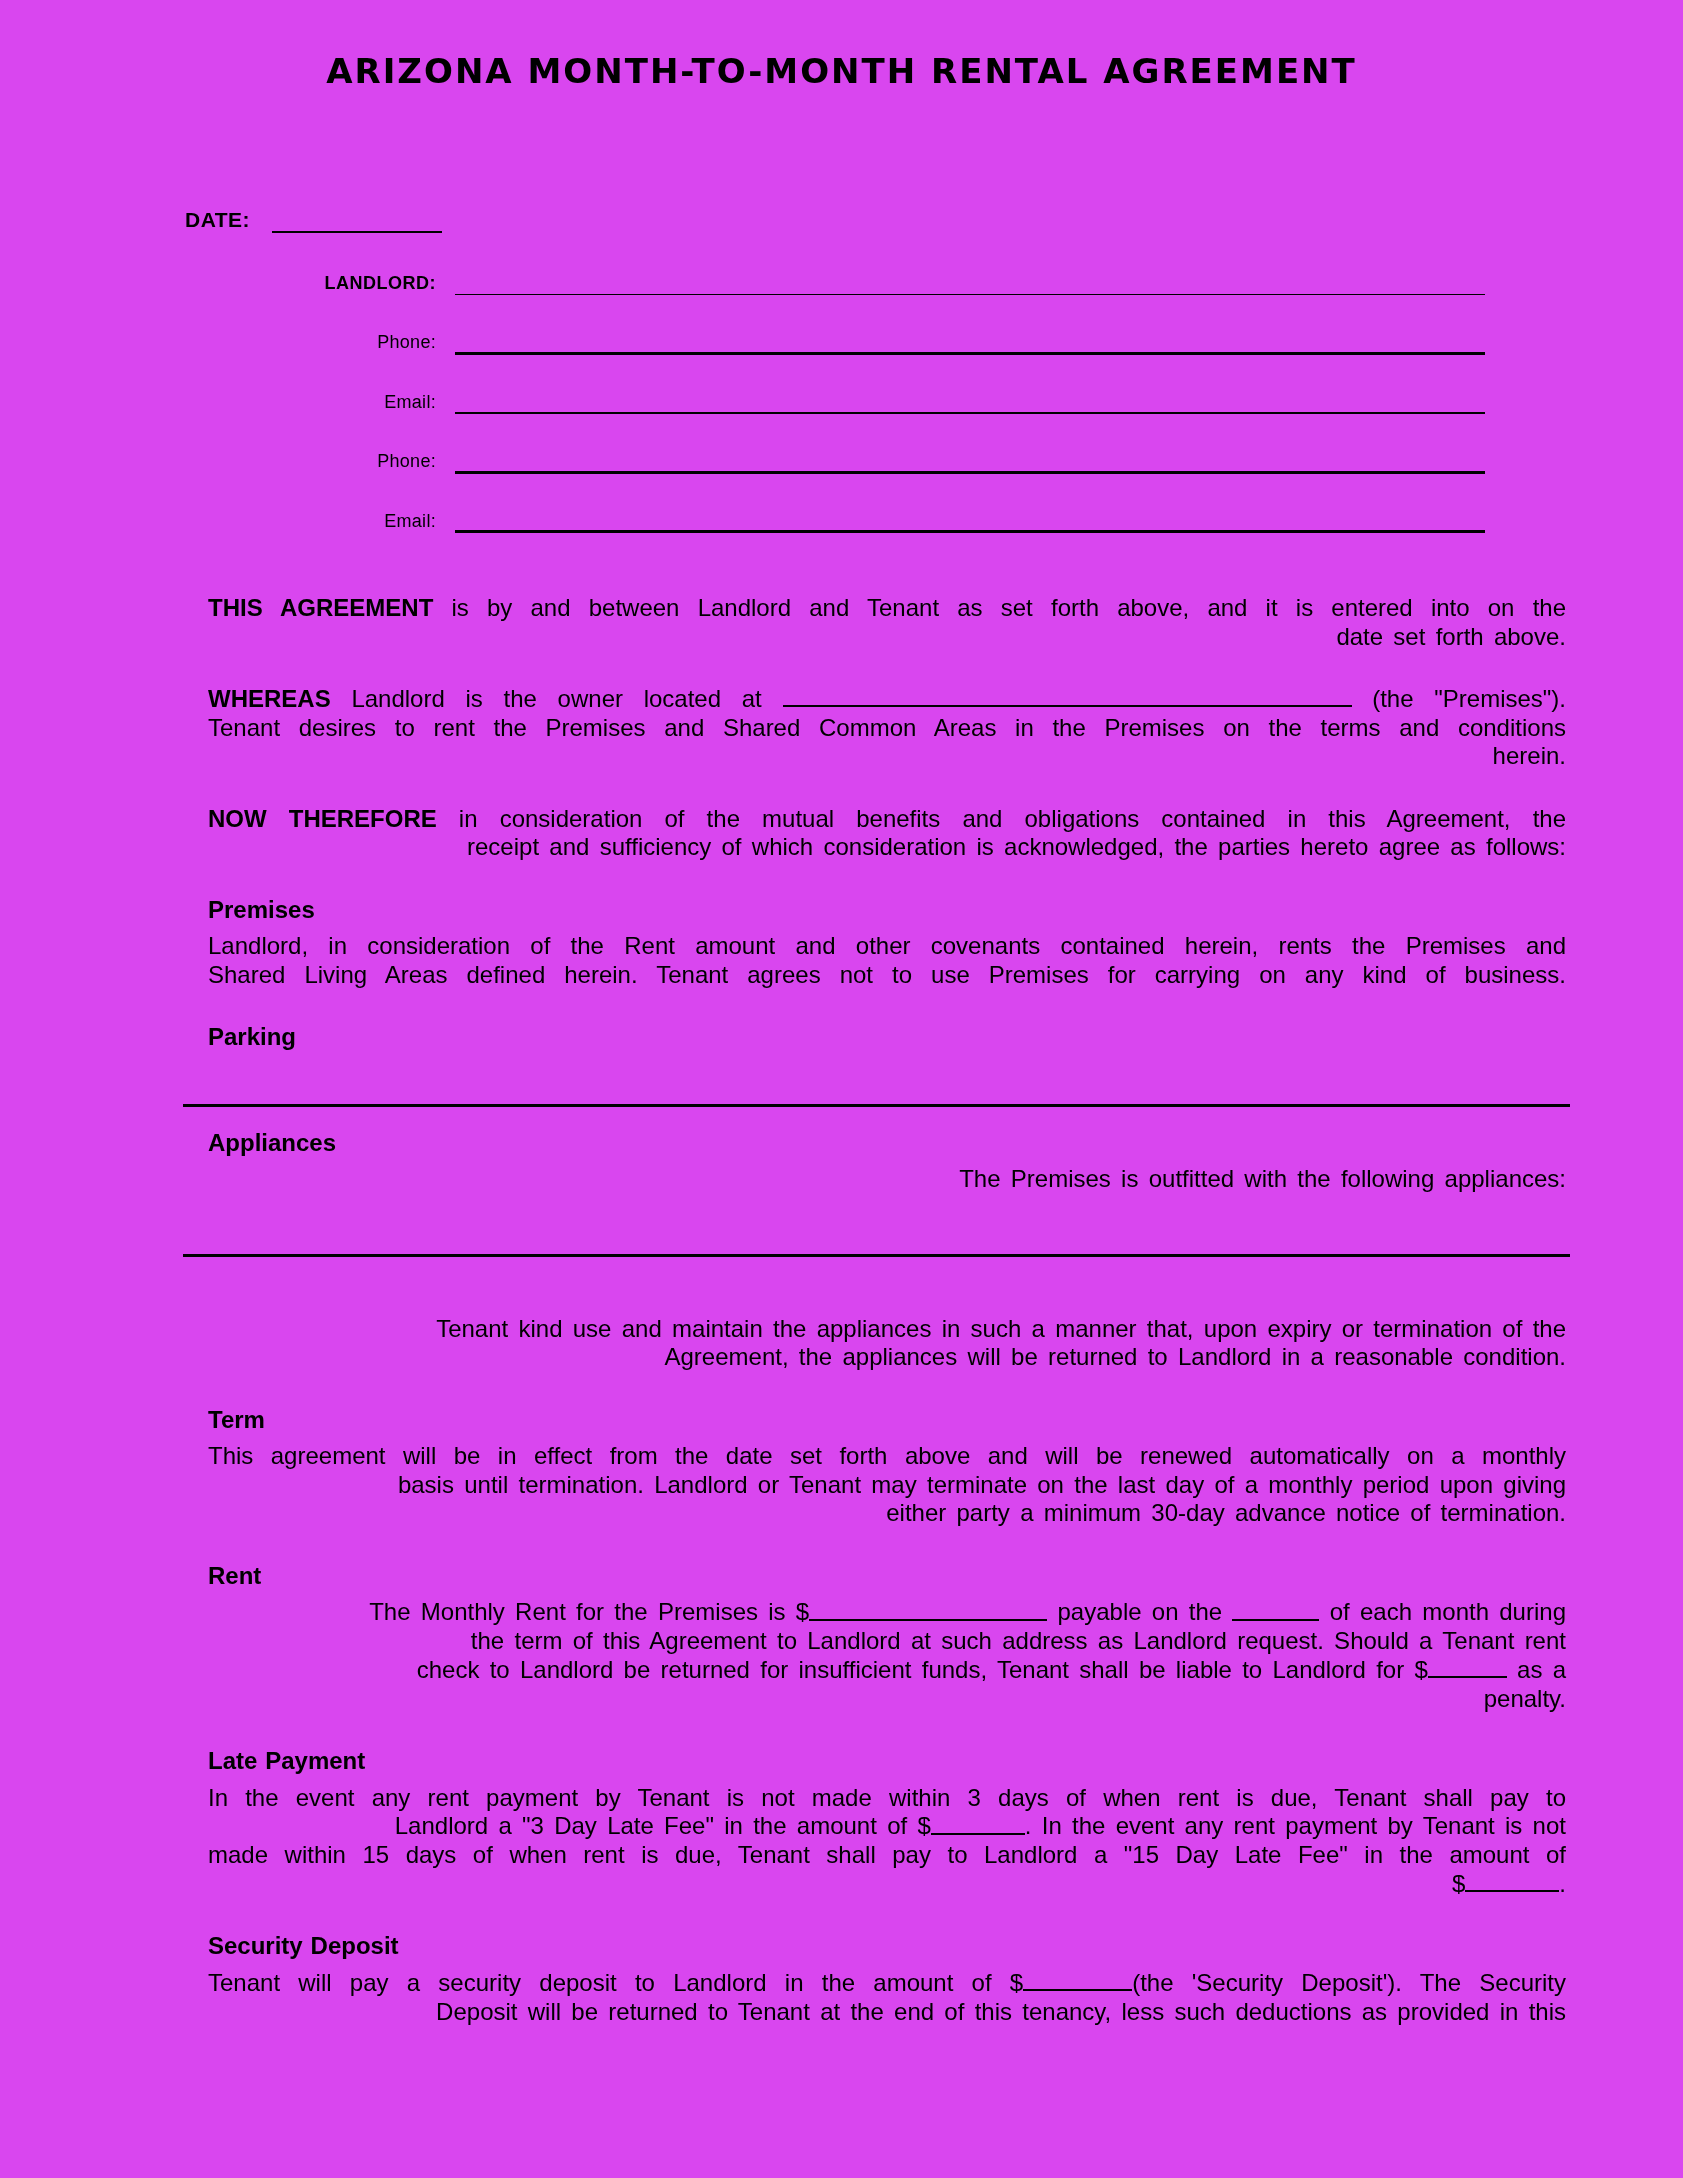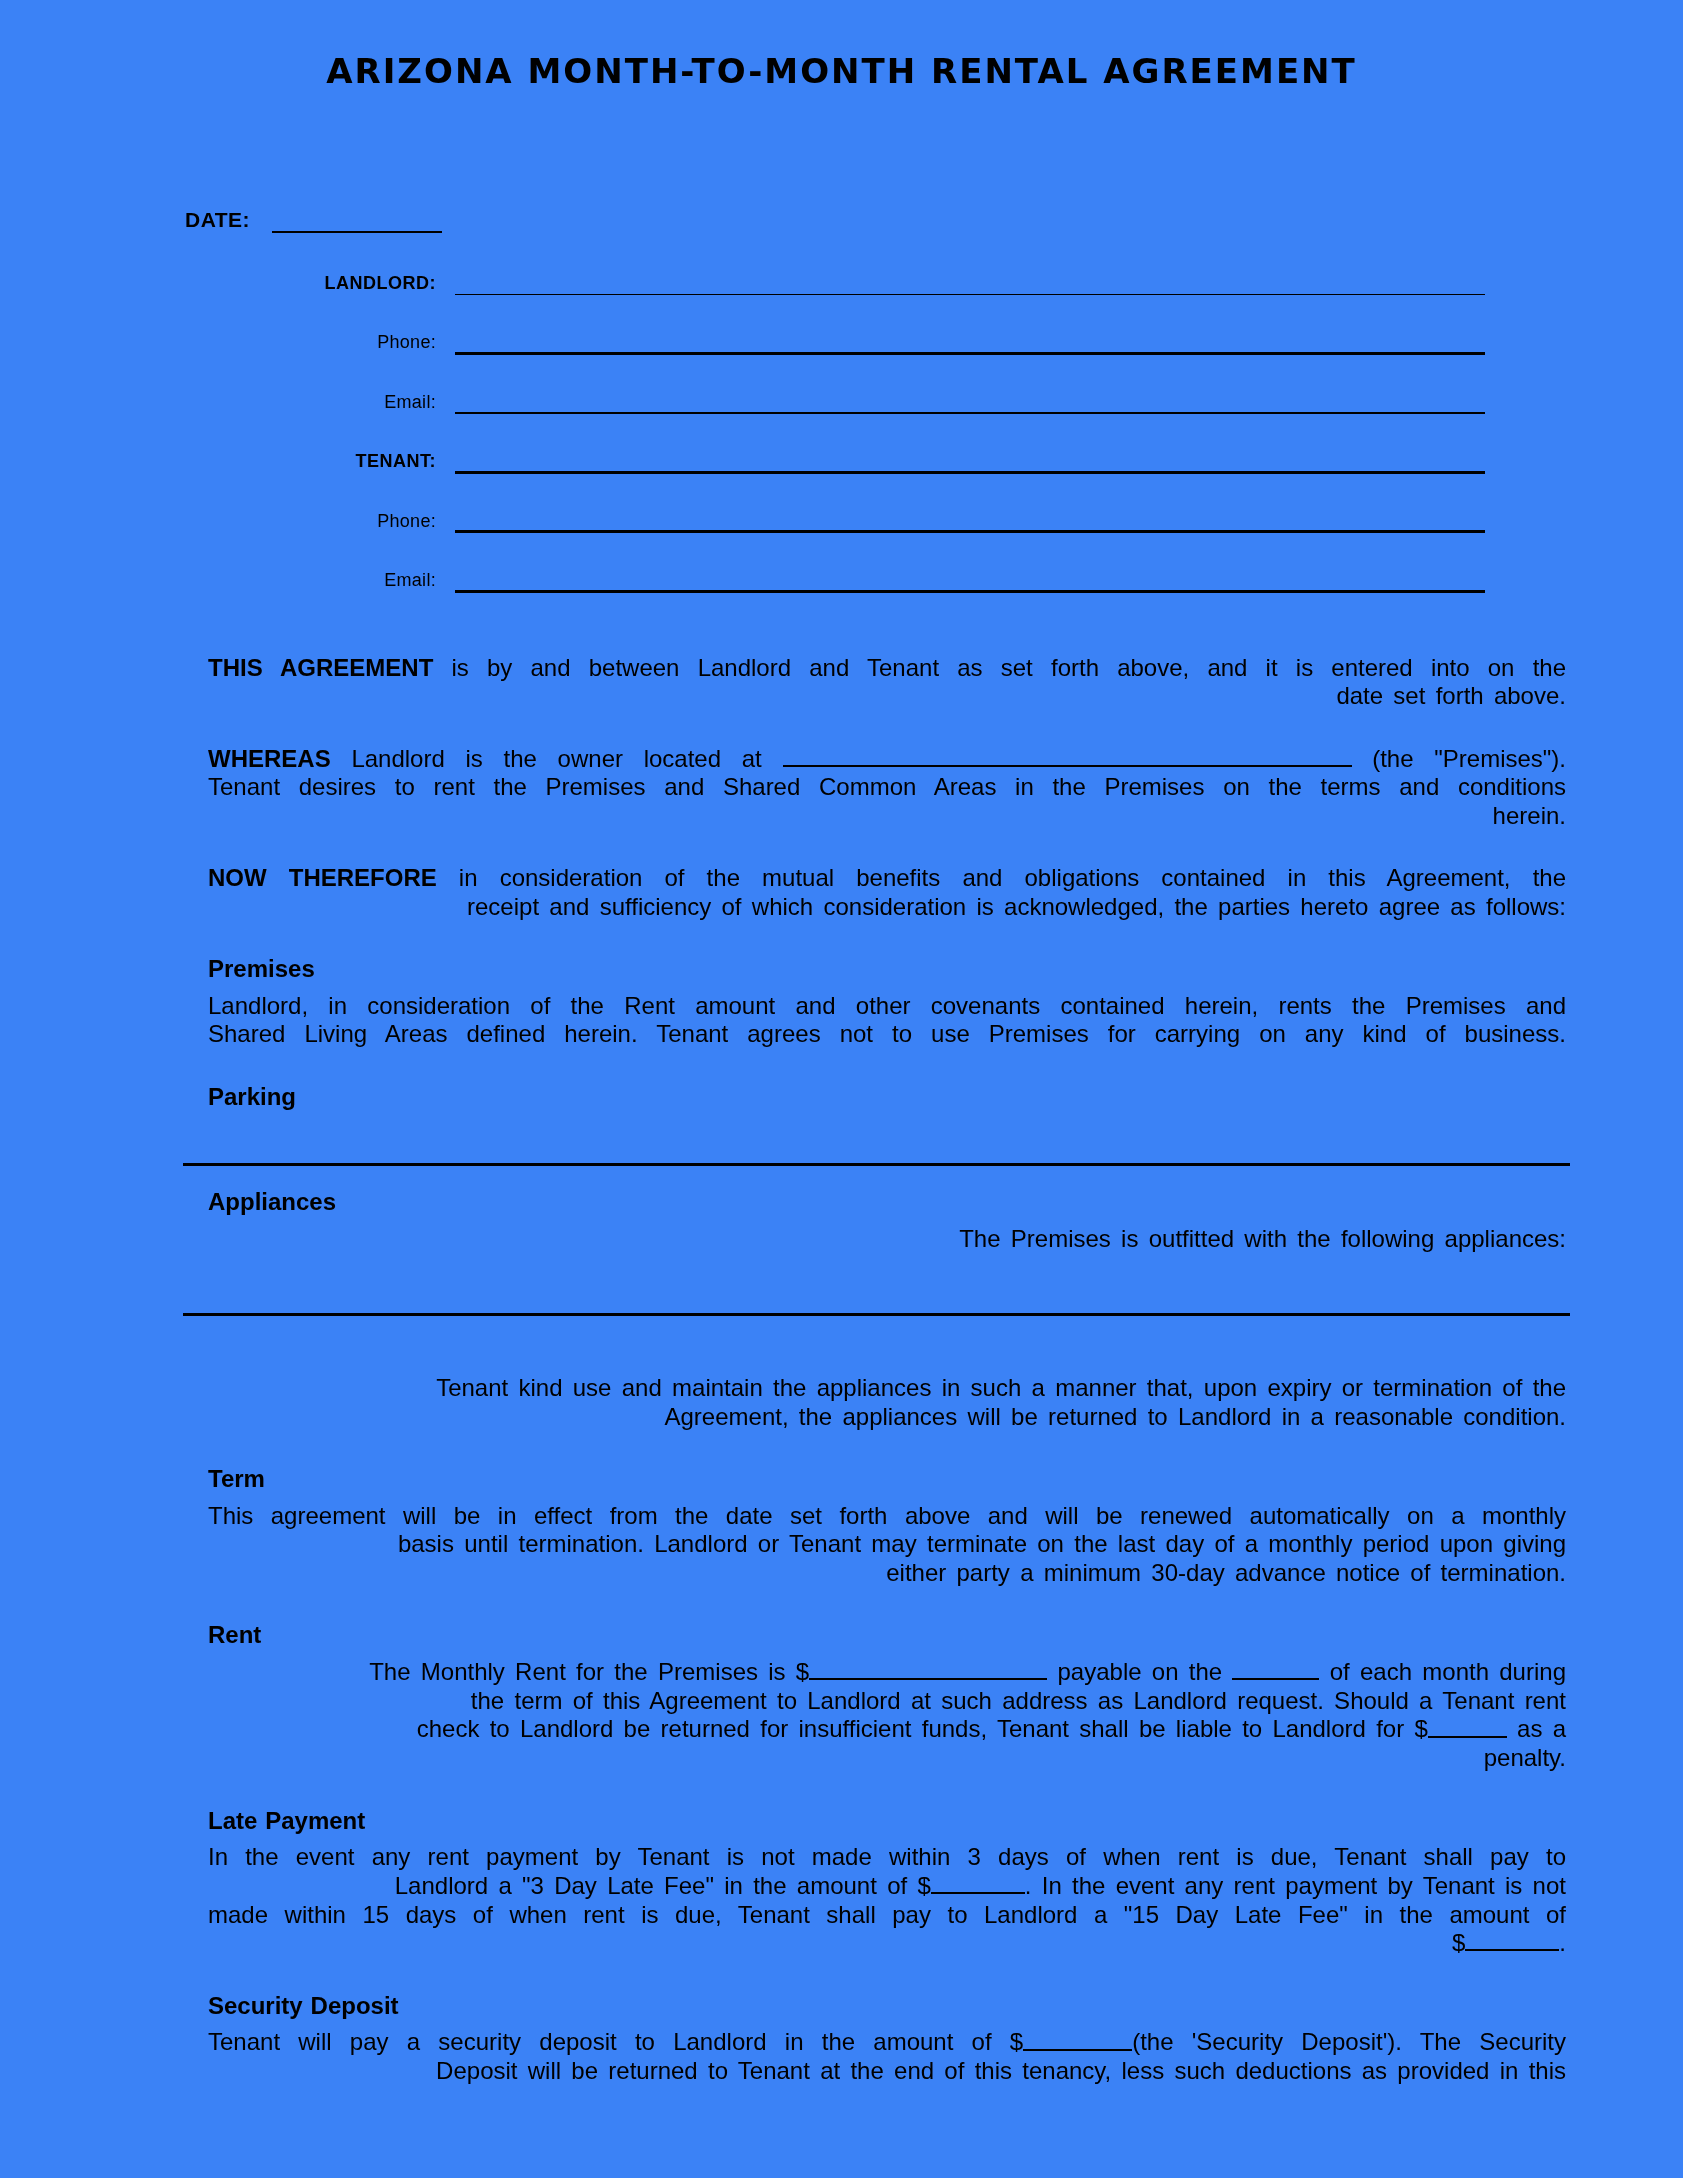--- a/index.html
+++ b/index.html
@@ -1,21 +1,21 @@
 <!DOCTYPE html>
 <html><head>
 <meta charset="utf-8">
 <style>
   html,body{margin:0;padding:0;}
   body{
     width:1683px;height:2178px;background:#ffffff;color:#000;
     font-family:"Liberation Sans",sans-serif;
     -webkit-font-smoothing:antialiased;
   }
-  .page{position:relative;width:1683px;height:2178px;overflow:hidden;background:#3b82f6;}
+  .page{position:relative;width:1683px;height:2178px;overflow:hidden;background:#d946ef;}
 
   
   .title{
     margin:0;padding-top:51px;text-align:center;
     font-family:"DejaVu Sans",sans-serif;
     font-size:34px;line-height:40px;font-weight:bold;letter-spacing:2px;
   }
 
   
   .form{margin:115px 0 4px 185px;width:1300px;}
@@ -57,24 +57,20 @@
         <div class="frow">
           <span class="flabel b">LANDLORD:</span>
           <span class="fline"></span>
         </div>
         <div class="frow">
           <span class="flabel">Phone:</span>
           <span class="fline"></span>
         </div>
         <div class="frow">
           <span class="flabel">Email:</span>
-          <span class="fline"></span>
-        </div>
-        <div class="frow">
-          <span class="flabel b">TENANT:</span>
           <span class="fline"></span>
         </div>
         <div class="frow">
           <span class="flabel">Phone:</span>
           <span class="fline"></span>
         </div>
         <div class="frow">
           <span class="flabel">Email:</span>
           <span class="fline"></span>
         </div>

